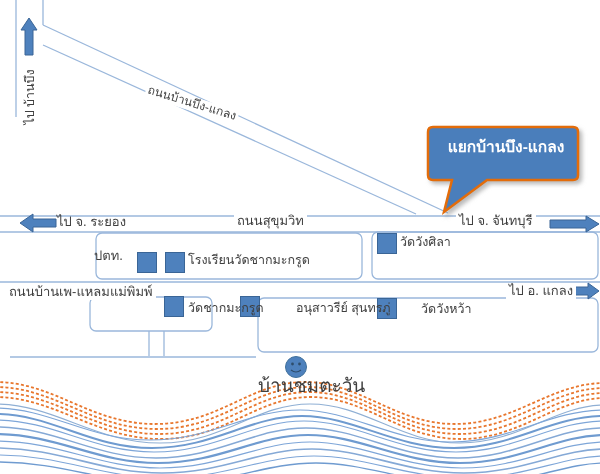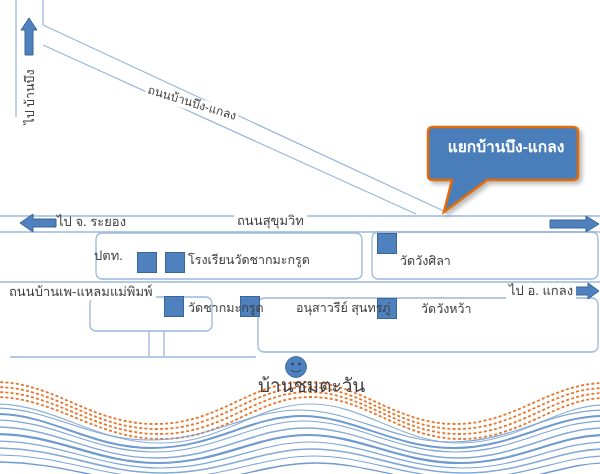--- a/index.html
+++ b/index.html
@@ -106,22 +106,23 @@
   <div class="marker" style="left:165px;top:252px;"></div>
   <div class="marker" style="left:164px;top:296px;"></div>
   <div class="marker" style="left:240px;top:296px;"></div>
   <div class="marker" style="left:377px;top:298px;"></div>
 
   <div class="lbl" id="lbl-to-banbueng">ไป บ้านบึง</div>
   <div class="lbl" id="lbl-road-diag">ถนนบ้านบึง-แกลง</div>
 
   <div class="lbl" style="left:57px;top:215px;">ไป จ. ระยอง</div>
   <div class="lbl bg" style="left:217px;top:214px;margin-left:17px;">ถนนสุขุมวิท</div>
+  <div class="lbl bg" style="left:456px;top:214px;">ไป จ. จันทบุรี</div>
 
-  <div class="lbl small" style="left:400px;top:235px;margin-top:19px;">วัดวังศิลา</div>
+  <div class="lbl small" style="left:400px;top:235px;">วัดวังศิลา</div>
   <div class="lbl" style="left:94px;top:249px;">ปตท.</div>
   <div class="lbl bg" style="left:6px;top:285px;">ถนนบ้านเพ-แหลมแม่พิมพ์</div>
 
   <div class="lbl small" style="left:188px;top:253px;">โรงเรียนวัดชากมะกรูด</div>
   <div class="lbl bg" style="left:506px;top:284px;">ไป อ. แกลง</div>
 
   <div class="lbl small" style="left:188px;top:301px;">วัดชากมะกรูด</div>
   <div class="lbl small" style="left:264px;top:301px;margin-left:32px;">อนุสาวรีย์ สุนทรภู่</div>
   <div class="lbl small" style="left:401px;top:302px;margin-left:20px;">วัดวังหว้า</div>
 

